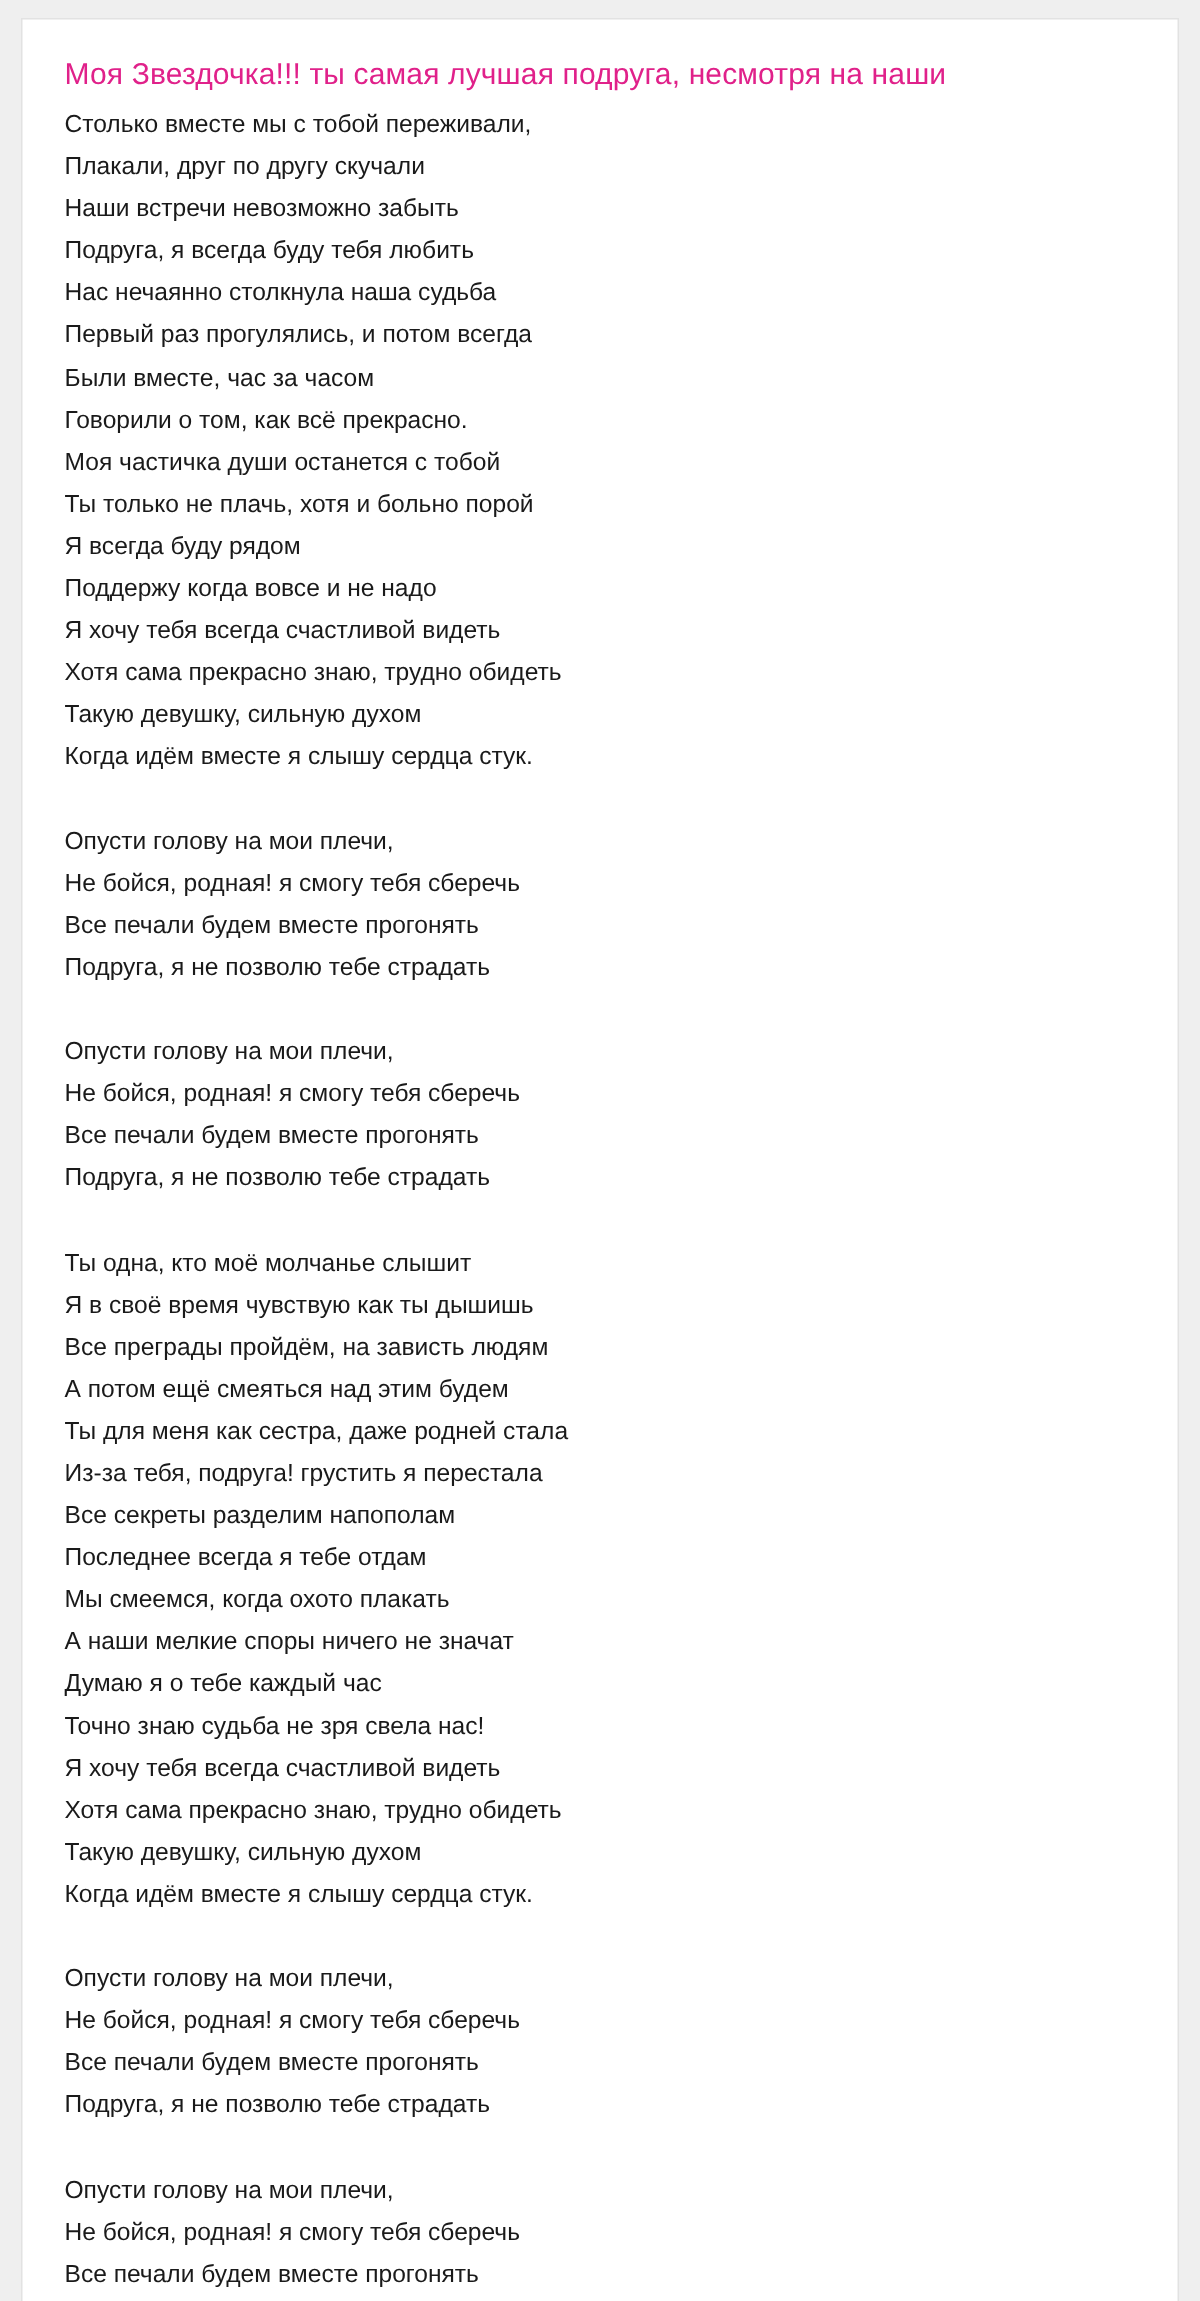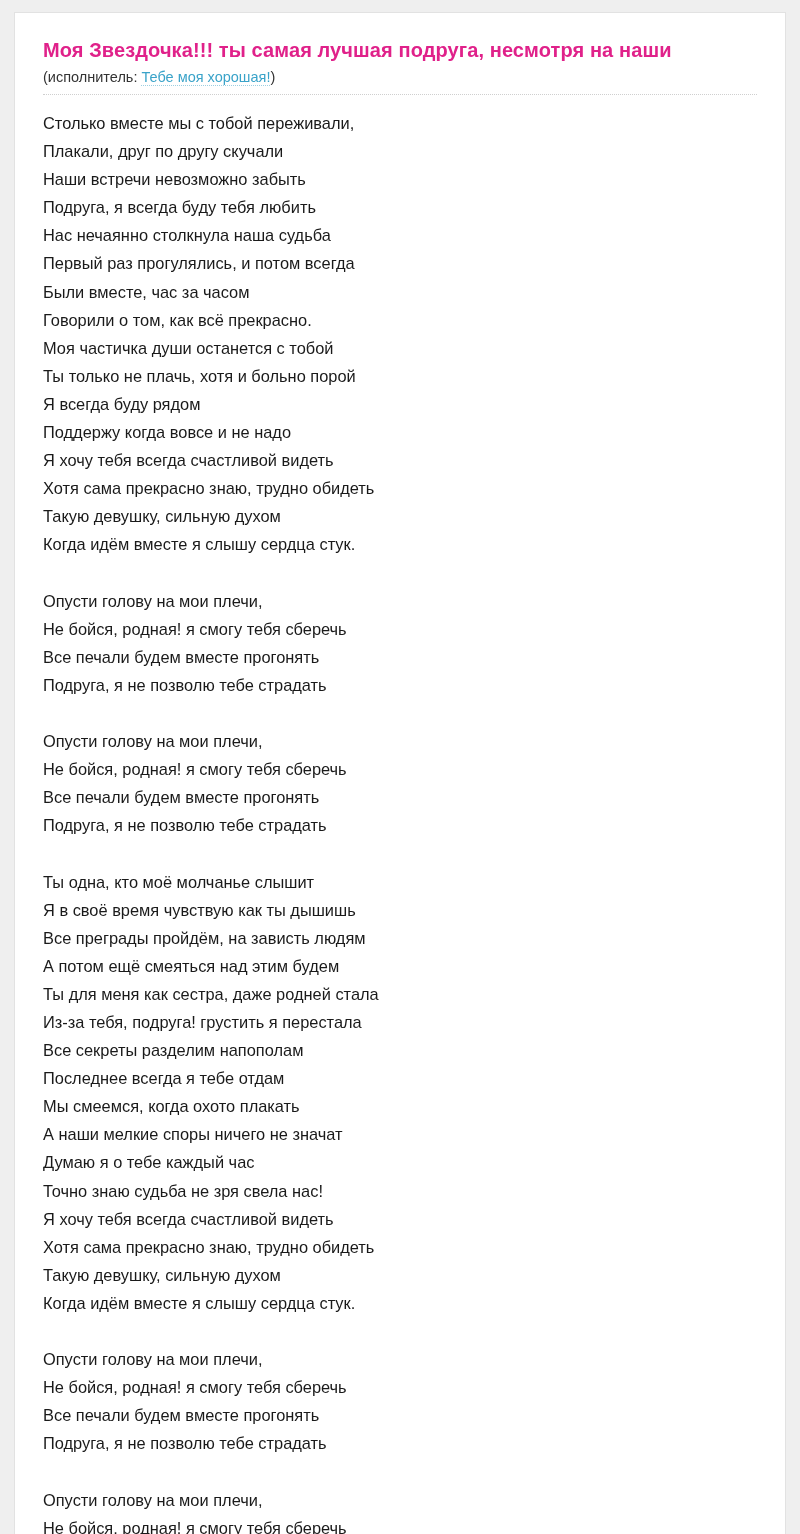--- a/index.html
+++ b/index.html
@@ -27,21 +27,21 @@
     box-sizing: border-box;
     width: 772px;
     min-height: 1508px;
     padding: 20px 28px 24px 28px;
     position: relative;
   }
   .song-title {
     color: #e0218a;
     font-size: 20px;
     line-height: 26px;
-    font-weight: bold;
+    font-weight: normal;
     margin: 4px 0 6px 0;
     letter-spacing: 0.1px;
   }
   .artist-line {
     font-size: 14.5px;
     color: #333333;
     padding-bottom: 9px;
     border-bottom: 1px dotted #cfcfcf;
     margin-bottom: 14px;
   }
@@ -65,23 +65,20 @@
   }
 </style>
 </head>
 <body>
 
 <div class="page">
   <div class="sheet">
 
     <h1 class="song-title">Моя Звездочка!!! ты самая лучшая подруга, несмотря на наши</h1>
 
-    <div class="artist-line">
-      <span class="paren">(исполнитель: </span><a class="artist-link">Тебе моя хорошая!</a><span class="paren">)</span>
-    </div>
 
     <pre class="lyrics">Столько вместе мы с тобой переживали,
 Плакали, друг по другу скучали
 Наши встречи невозможно забыть
 Подруга, я всегда буду тебя любить
 Нас нечаянно столкнула наша судьба
 Первый раз прогулялись, и потом всегда
 Были вместе, час за часом
 Говорили о том, как всё прекрасно.
 Моя частичка души останется с тобой

